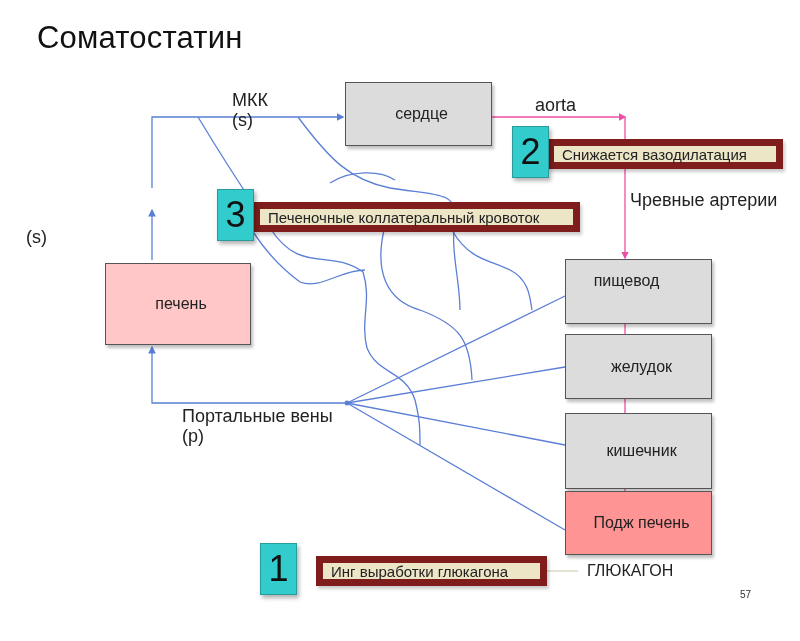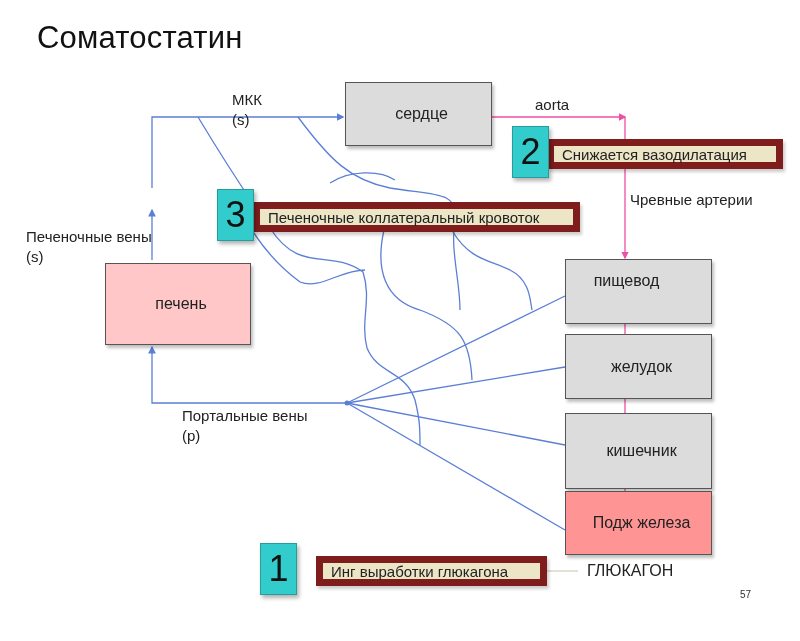--- a/index.html
+++ b/index.html
@@ -7,21 +7,21 @@
            font-family: "Liberation Sans", "DejaVu Sans", sans-serif; color: #222; }
     .abs { position: absolute; }
     #title { left: 37px; top: 20px; font-size: 31px; color: #111; letter-spacing: 0.2px; }
     svg#wires { position: absolute; left: 0; top: 0; width: 800px; height: 641px; }
     .organ { position: absolute; box-sizing: border-box; border: 1px solid #555;
              box-shadow: 2px 3px 3px rgba(0,0,0,0.25); display: flex; align-items: center;
              justify-content: center; font-size: 16px; color: #222; padding-left: 6px; }
     .gray { background: #dcdcdc; }
     .pinkl { background: #ffc7c7; }
     .pinkd { background: #ff9495; }
-    .label { position: absolute; font-size: 15px; color: #222; line-height: 20px; }
+    .label { position: absolute; font-size: 18px; color: #222; line-height: 20px; }
     .note { position: absolute; box-sizing: border-box; background: #ece5c6; border: 7px solid #7f1d1d;
             box-shadow: 2px 3px 3px rgba(0,0,0,0.2); font-size: 15px; color: #222;
             display: flex; align-items: center; padding-left: 8px; }
     .badge { position: absolute; box-sizing: border-box; width: 37px; height: 52px; background: #33cccc;
              border: 1px solid #2a9b9b; box-shadow: 2px 3px 4px rgba(0,0,0,0.3);
              display: flex; align-items: center; justify-content: center; font-size: 36px; color: #111; }
     #page-num { left: 740px; top: 589px; font-size: 10px; color: #333; }
   </style>
 </head>
 <body>
@@ -76,31 +76,30 @@
 <div class="organ gray" style="left:565px;top:259px;width:147px;height:65px;">
   <span style="margin-right:30px;margin-bottom:22px;">пищевод</span>
 </div>
 <div class="organ gray" style="left:565px;top:334px;width:147px;height:65px;">
   <span>желудок</span>
 </div>
 <div class="organ gray" style="left:565px;top:413px;width:147px;height:76px;">
   <span>кишечник</span>
 </div>
 <div class="organ pinkd" style="left:565px;top:491px;width:147px;height:64px;">
-  <span>Подж железа</span>
+  <span>Подж печень</span>
 </div>
 
 <div class="label" style="left:232px;top:90px;">
   <div>МКК</div>
   <div>(s)</div>
 </div>
 <div class="label" style="left:535px;top:95px;">aorta</div>
 <div class="label" style="left:630px;top:190px;">Чревные артерии</div>
 <div class="label" style="left:26px;top:227px;">
-  <div>Печеночные вены</div>
   <div>(s)</div>
 </div>
 <div class="label" style="left:182px;top:406px;">
   <div>Портальные вены</div>
   <div>(p)</div>
 </div>
 <div class="label" style="left:587px;top:561px;font-size:16px;">ГЛЮКАГОН</div>
 
 <div class="note" style="left:547px;top:139px;width:236px;height:30px;">
   <span>Снижается вазодилатация</span>

